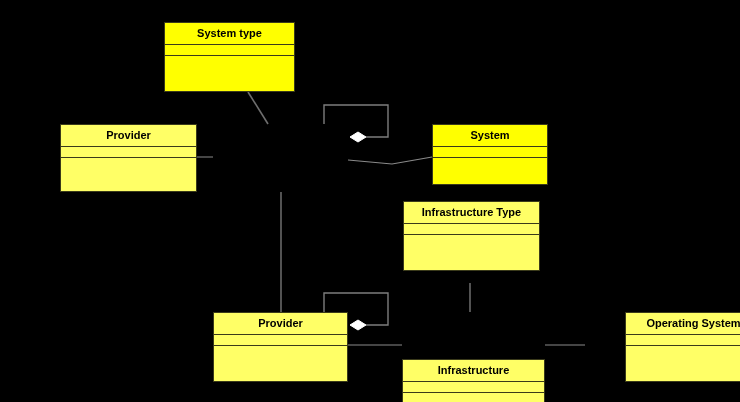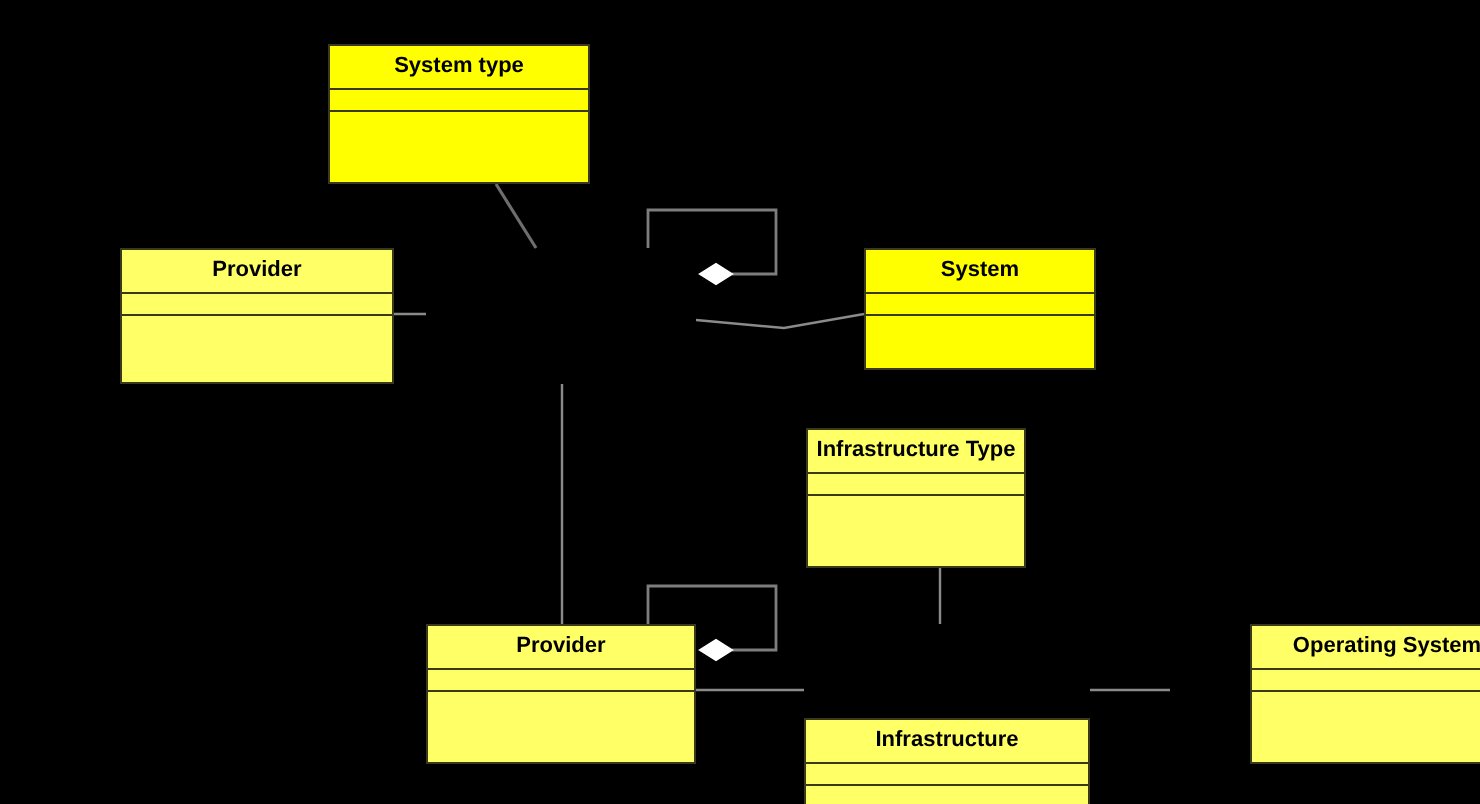--- a/index.html
+++ b/index.html
@@ -100,21 +100,21 @@
     <div class="cls-ops"></div>
   </div>
 
 
   <div class="uml-class bright" style="left:432px; top:124px; width:116px; height:61px;">
     <div class="cls-name">System</div>
     <div class="cls-attrs"></div>
     <div class="cls-ops"></div>
   </div>
 
-  <div class="uml-class" style="left:403px; top:214px; width:110px; height:70px;">
+  <div class="uml-class" style="left:403px; top:201px; width:137px; height:70px;">
     <div class="cls-name">Infrastructure Type</div>
     <div class="cls-attrs"></div>
     <div class="cls-ops"></div>
   </div>
 
   <div class="uml-class" style="left:213px; top:312px; width:135px; height:70px;">
     <div class="cls-name">Provider</div>
     <div class="cls-attrs"></div>
     <div class="cls-ops"></div>
   </div>

